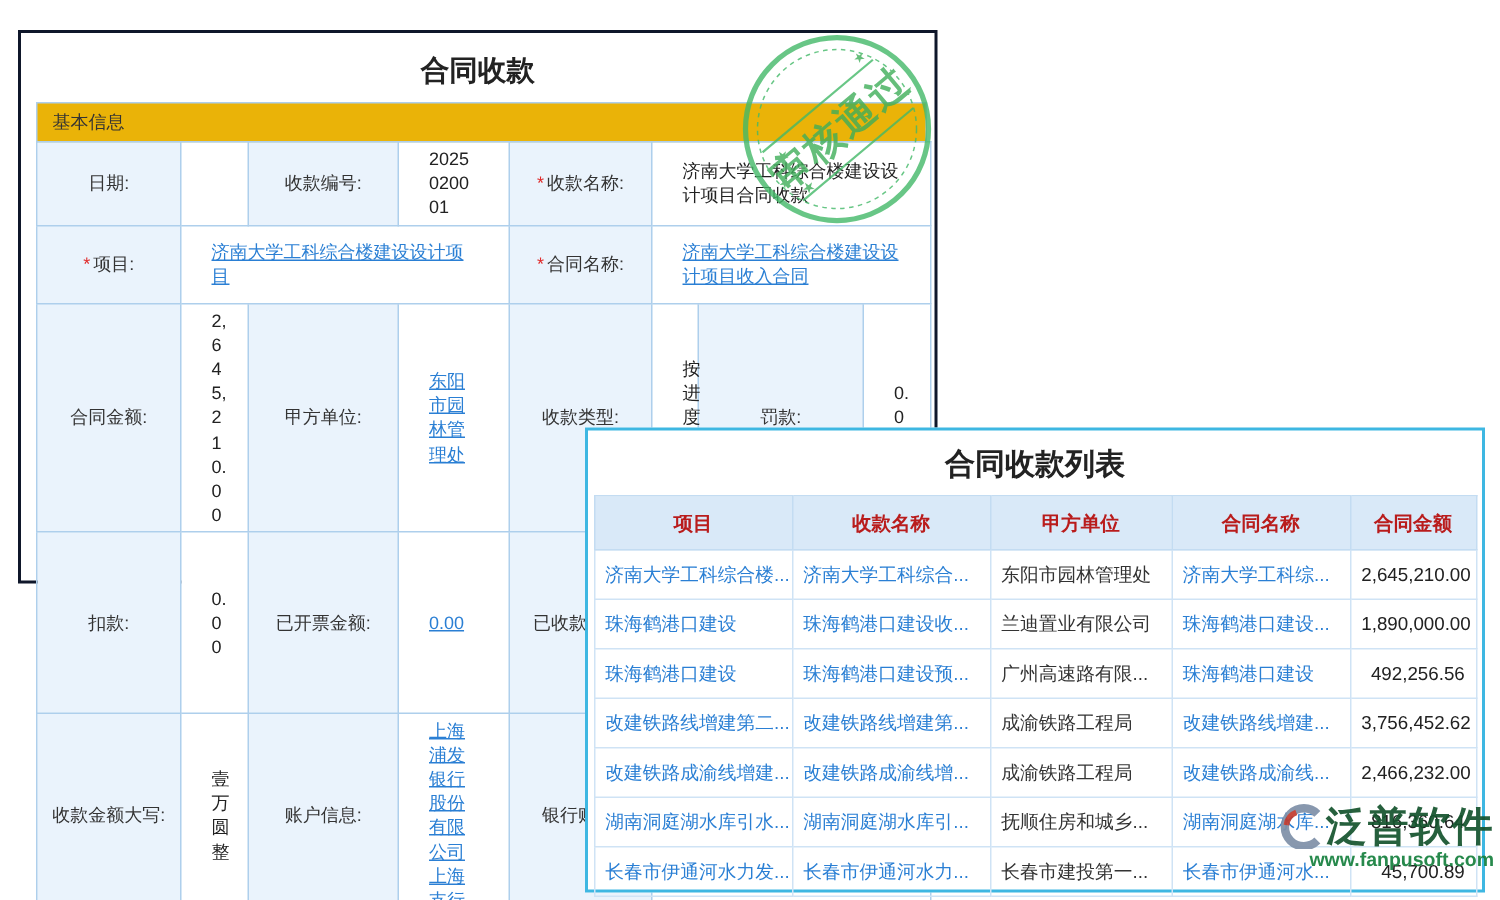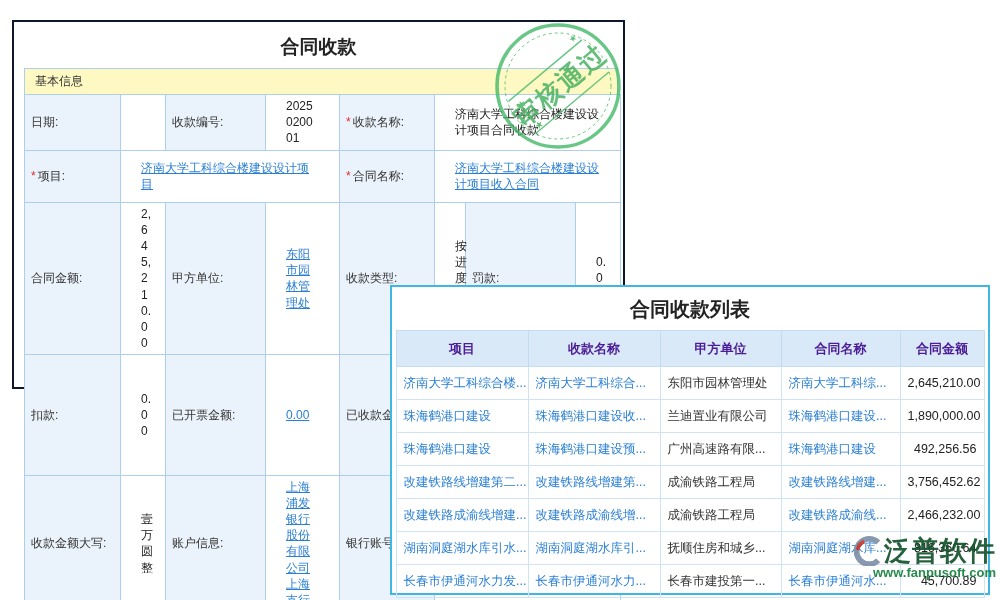--- a/index.html
+++ b/index.html
@@ -12,32 +12,32 @@
   .form-panel{
     position:absolute;left:12px;top:20px;width:613px;height:369px;
     background:#fff;border:2px solid #0f172a;box-sizing:border-box;z-index:1;
   }
   .form-title{
     text-align:center;font-size:19px;font-weight:bold;color:#222;
     padding-top:12px;height:34px;box-sizing:border-box;
   }
   .section-bar{
     position:absolute;left:10px;top:46px;width:594px;height:27px;
-    background:#fef9c3;border:1px solid #aecfec;box-sizing:border-box;
+    background:#eab308;border:1px solid #aecfec;box-sizing:border-box;
     font-size:12px;color:#333;line-height:25px;padding-left:10px;
   }
   .form-table{
     position:absolute;left:10px;top:72px;width:596px;
     border-collapse:collapse;table-layout:fixed;font-size:12px;
   }
   .form-table td{
     border:1px solid #aecfec;vertical-align:middle;
     word-break:break-all;line-height:1.35;
   }
-  td.lbl{background:#eaf3fc;text-align:left;padding:3px 6px;color:#333;}
+  td.lbl{background:#eaf3fc;text-align:center;padding:3px 6px;color:#333;}
   td.val{background:#ffffff;text-align:left;padding:3px 20px;color:#222;}
   .req{color:#e02b2b;margin-right:2px;}
   a.lnk{color:#2a7fd4;text-decoration:underline;cursor:pointer;}
   
   .stamp{position:absolute;left:492px;top:20px;width:132px;height:132px;z-index:2;opacity:.8;}
   
   .list-panel{
     position:absolute;left:390px;top:285px;width:600px;height:310px;
     background:#fff;border:2px solid #3eb7e2;box-sizing:border-box;z-index:3;
   }
@@ -46,21 +46,21 @@
     padding-top:9px;height:43px;box-sizing:border-box;border-radius:18px;
   }
   .list-table{
     margin:0 auto;width:588px;border-collapse:collapse;table-layout:fixed;
     font-size:12.5px;
   }
   .list-table th{
     background:#d9e9f8;color:#3b6astrs;color:#3a6astr;
   }
   .list-table th{
-    background:#d9e9f8;color:#4c1d95;font-weight:bold;height:33px;
+    background:#d9e9f8;color:#b91c1c;font-weight:bold;height:33px;
     border:1px solid #c3dcf2;text-align:center;font-size:13px;
   }
   .list-table td{
     border:1px solid #cfe3f5;height:32px;padding:0 7px;
     white-space:nowrap;overflow:hidden;color:#333;
   }
   .list-table td.linkcell{color:#2a7fd4;}
   .list-table td.amount{text-align:right;color:#222;}
   
   .watermark{position:absolute;left:852px;top:533px;width:146px;z-index:4;opacity:.92;}

